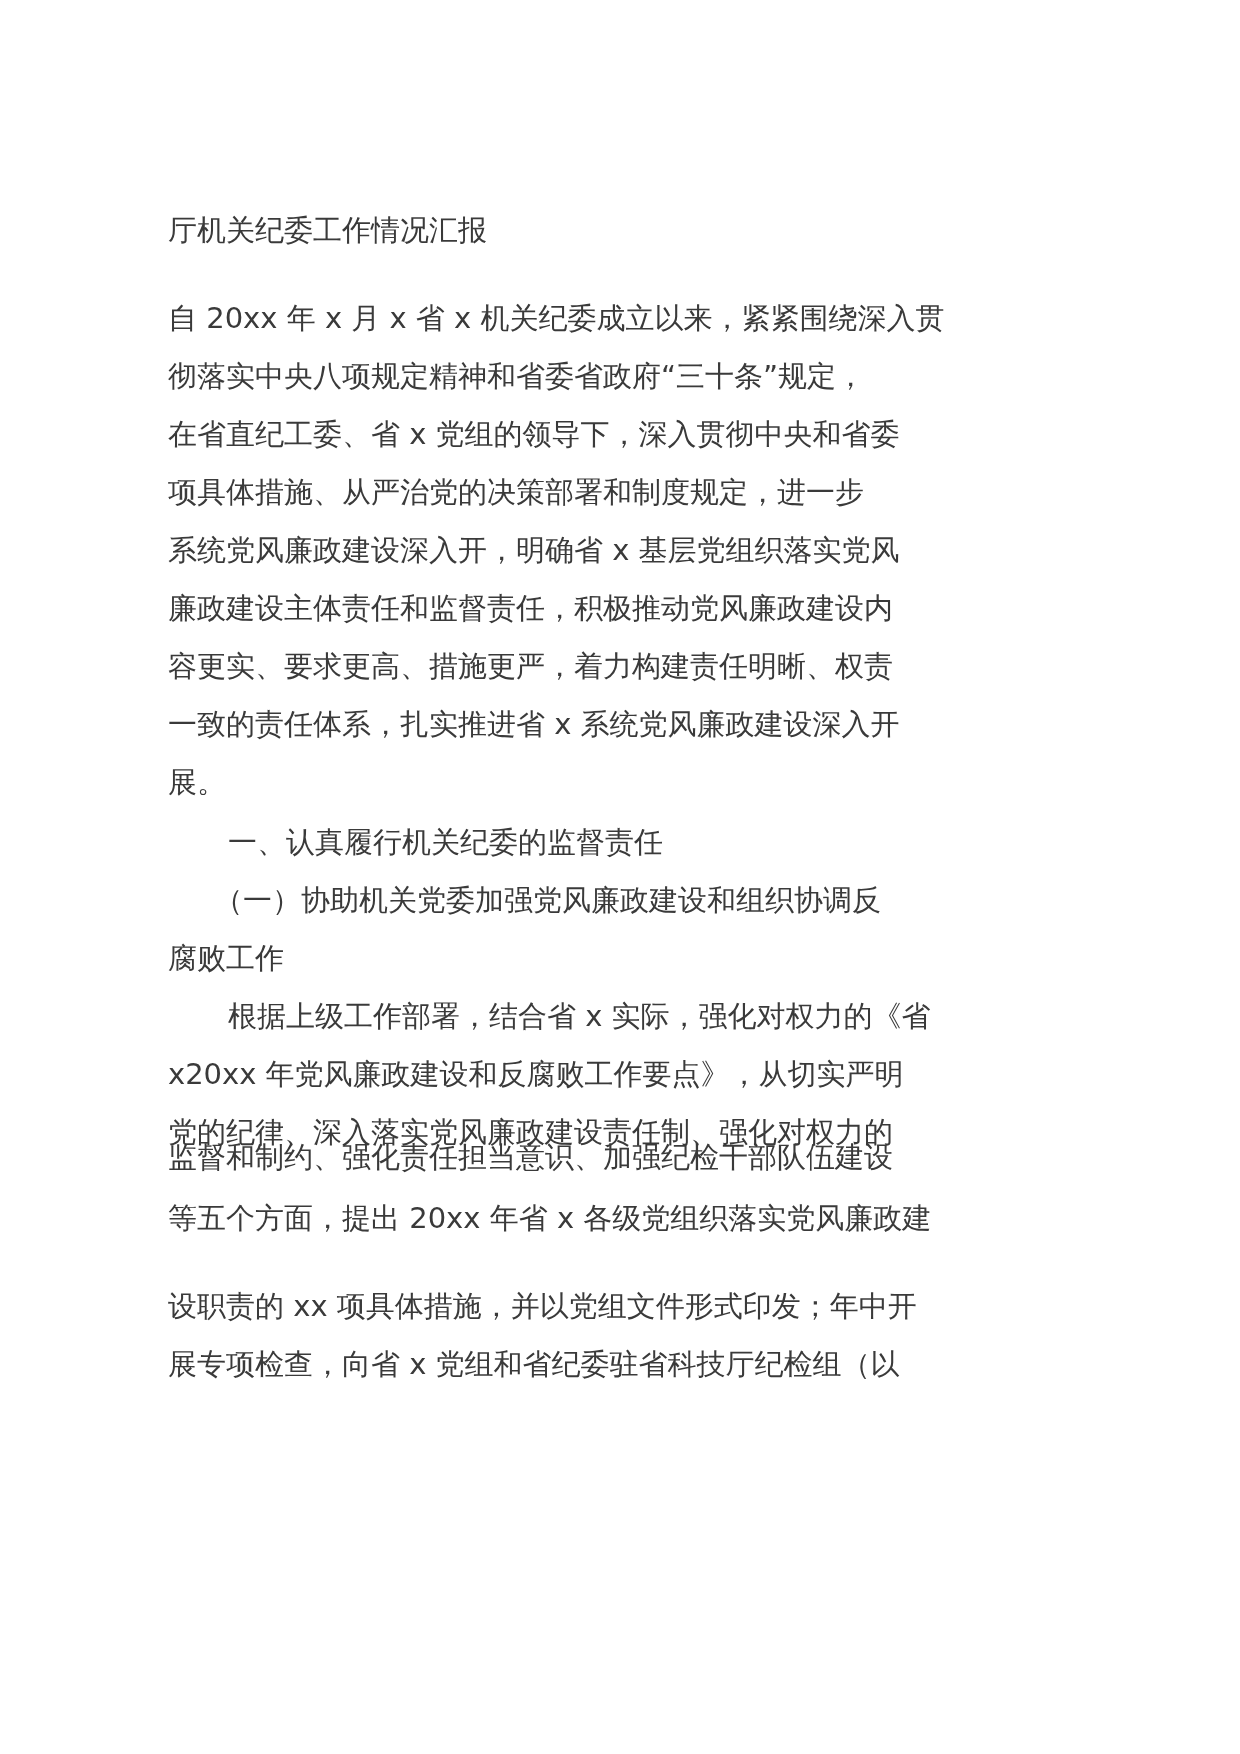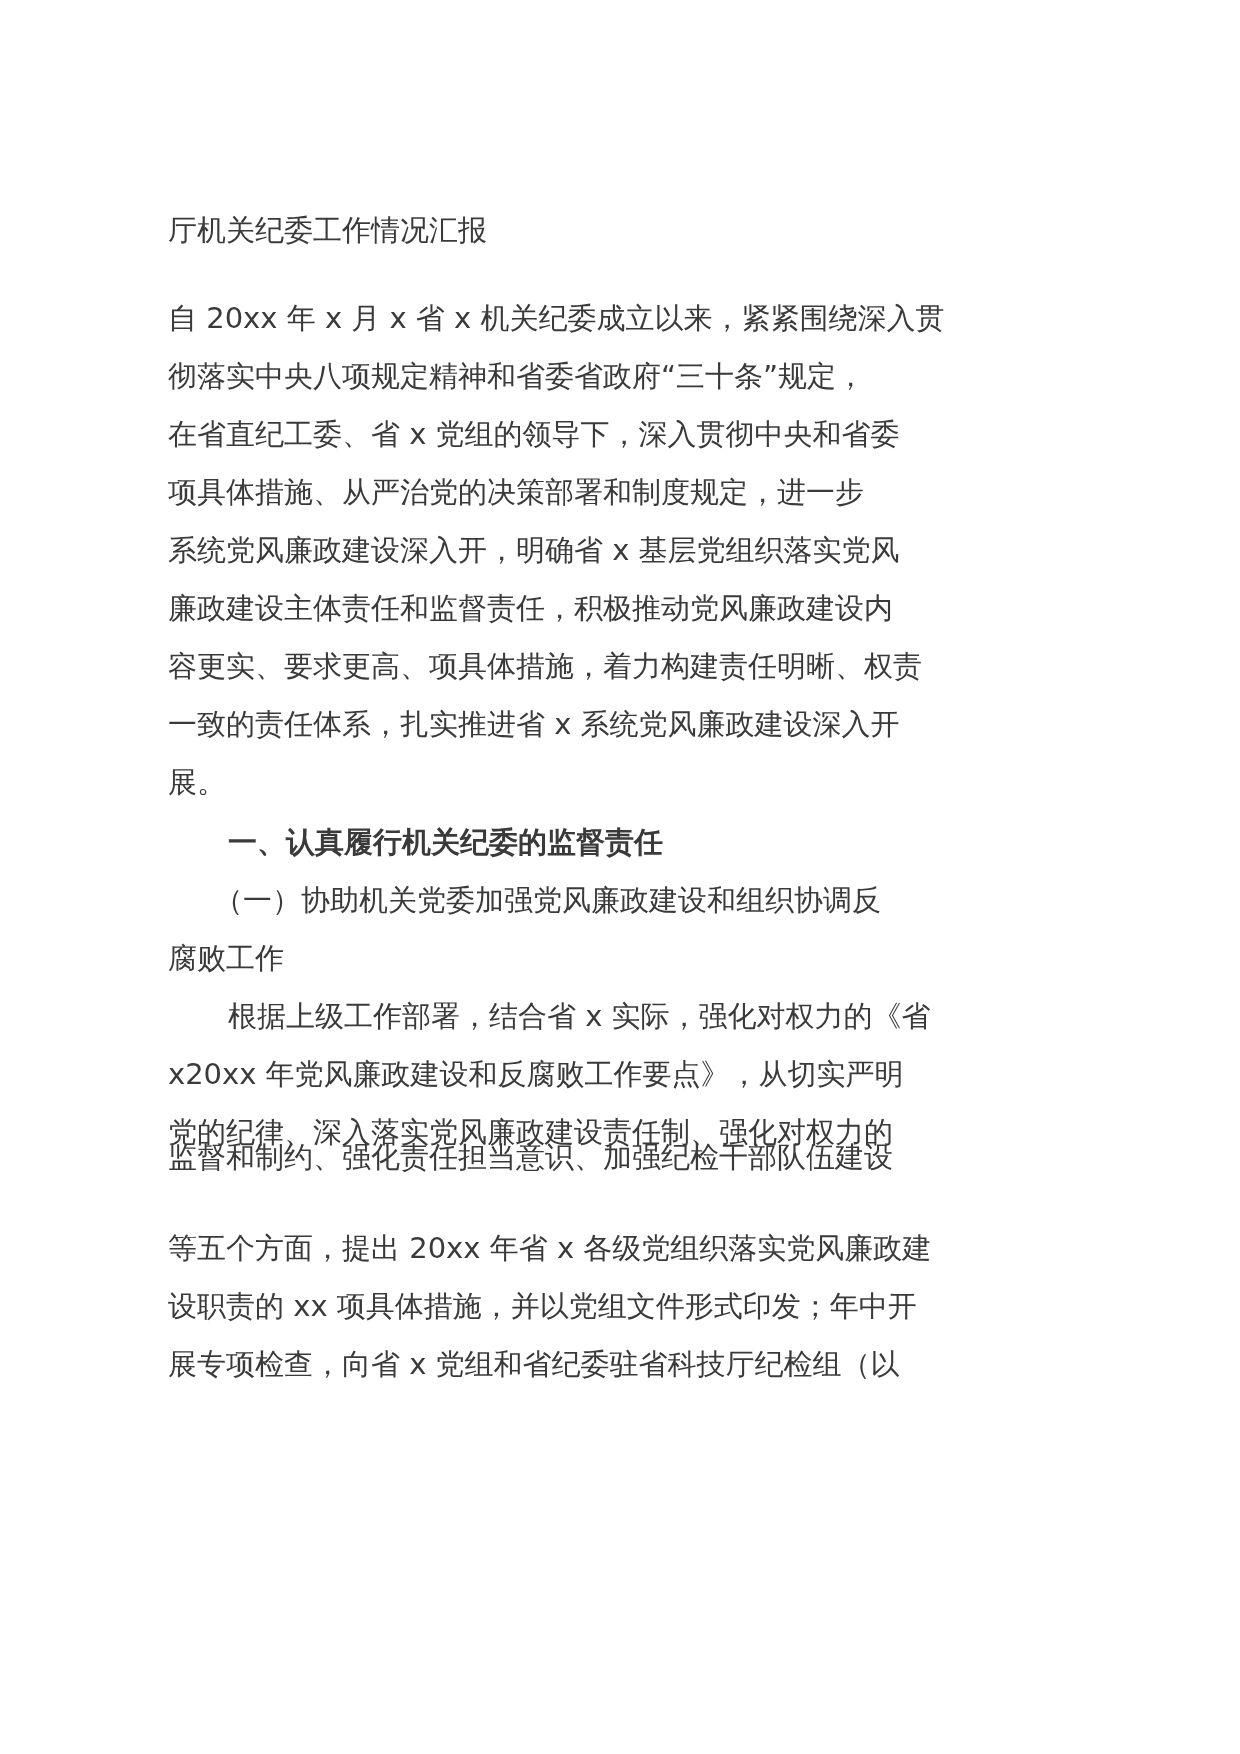--- a/index.html
+++ b/index.html
@@ -28,21 +28,21 @@
       font-size: 29px;
       line-height: 58px;
       height: 58px;
       white-space: nowrap;
       letter-spacing: 0px;
     }
     .title-line {
       top: 201px;
     }
     .bold {
-      font-weight: bold;
+      font-weight: normal;
     }
     .indent {
       left: 228px;
     }
     .indent-small {
       left: 214px;
     }
   </style>
 </head>
 <body>
@@ -51,35 +51,35 @@
 
   <div class="line title-line" style="top:201px;">厅机关纪委工作情况汇报</div>
 
   <div>
     <div class="line" style="top:289px;">自 20xx 年 x 月 x 省 x 机关纪委成立以来，紧紧围绕深入贯</div>
     <div class="line" style="top:347px;">彻落实中央八项规定精神和省委省政府“三十条”规定，</div>
     <div class="line" style="top:405px;">在省直纪工委、省 x 党组的领导下，深入贯彻中央和省委</div>
     <div class="line" style="top:463px;">项具体措施、从严治党的决策部署和制度规定，进一步</div>
     <div class="line" style="top:521px;">系统党风廉政建设深入开，明确省 x 基层党组织落实党风</div>
     <div class="line" style="top:579px;">廉政建设主体责任和监督责任，积极推动党风廉政建设内</div>
-    <div class="line" style="top:637px;">容更实、要求更高、项具体措施，着力构建责任明晰、权责</div>
+    <div class="line" style="top:637px;">容更实、要求更高、措施更严，着力构建责任明晰、权责</div>
     <div class="line" style="top:695px;">一致的责任体系，扎实推进省 x 系统党风廉政建设深入开</div>
     <div class="line" style="top:753px;">展。</div>
   </div>
 
   <div class="line bold indent" style="top:813px;">一、认真履行机关纪委的监督责任</div>
 
   <div>
     <div class="line indent-small" style="top:871px;">（一）协助机关党委加强党风廉政建设和组织协调反</div>
     <div class="line" style="top:929px;">腐败工作</div>
   </div>
 
   <div>
     <div class="line indent" style="top:987px;">根据上级工作部署，结合省 x 实际，强化对权力的《省</div>
     <div class="line" style="top:1045px;">x20xx 年党风廉政建设和反腐败工作要点》，从切实严明</div>
     <div class="line" style="top:1103px;">党的纪律、深入落实党风廉政建设责任制、强化对权力的</div>
     <div class="line" style="top:1128px;">监督和制约、强化责任担当意识、加强纪检干部队伍建设</div>
-    <div class="line" style="top:1219px;text-align:center;">等五个方面，提出 20xx 年省 x 各级党组织落实党风廉政建</div>
+    <div class="line" style="top:1189px;text-align:center;">等五个方面，提出 20xx 年省 x 各级党组织落实党风廉政建</div>
     <div class="line" style="top:1277px;">设职责的 xx 项具体措施，并以党组文件形式印发；年中开</div>
     <div class="line" style="top:1335px;">展专项检查，向省 x 党组和省纪委驻省科技厅纪检组（以</div>
   </div>
 
 </div>
 
 </body></html>

